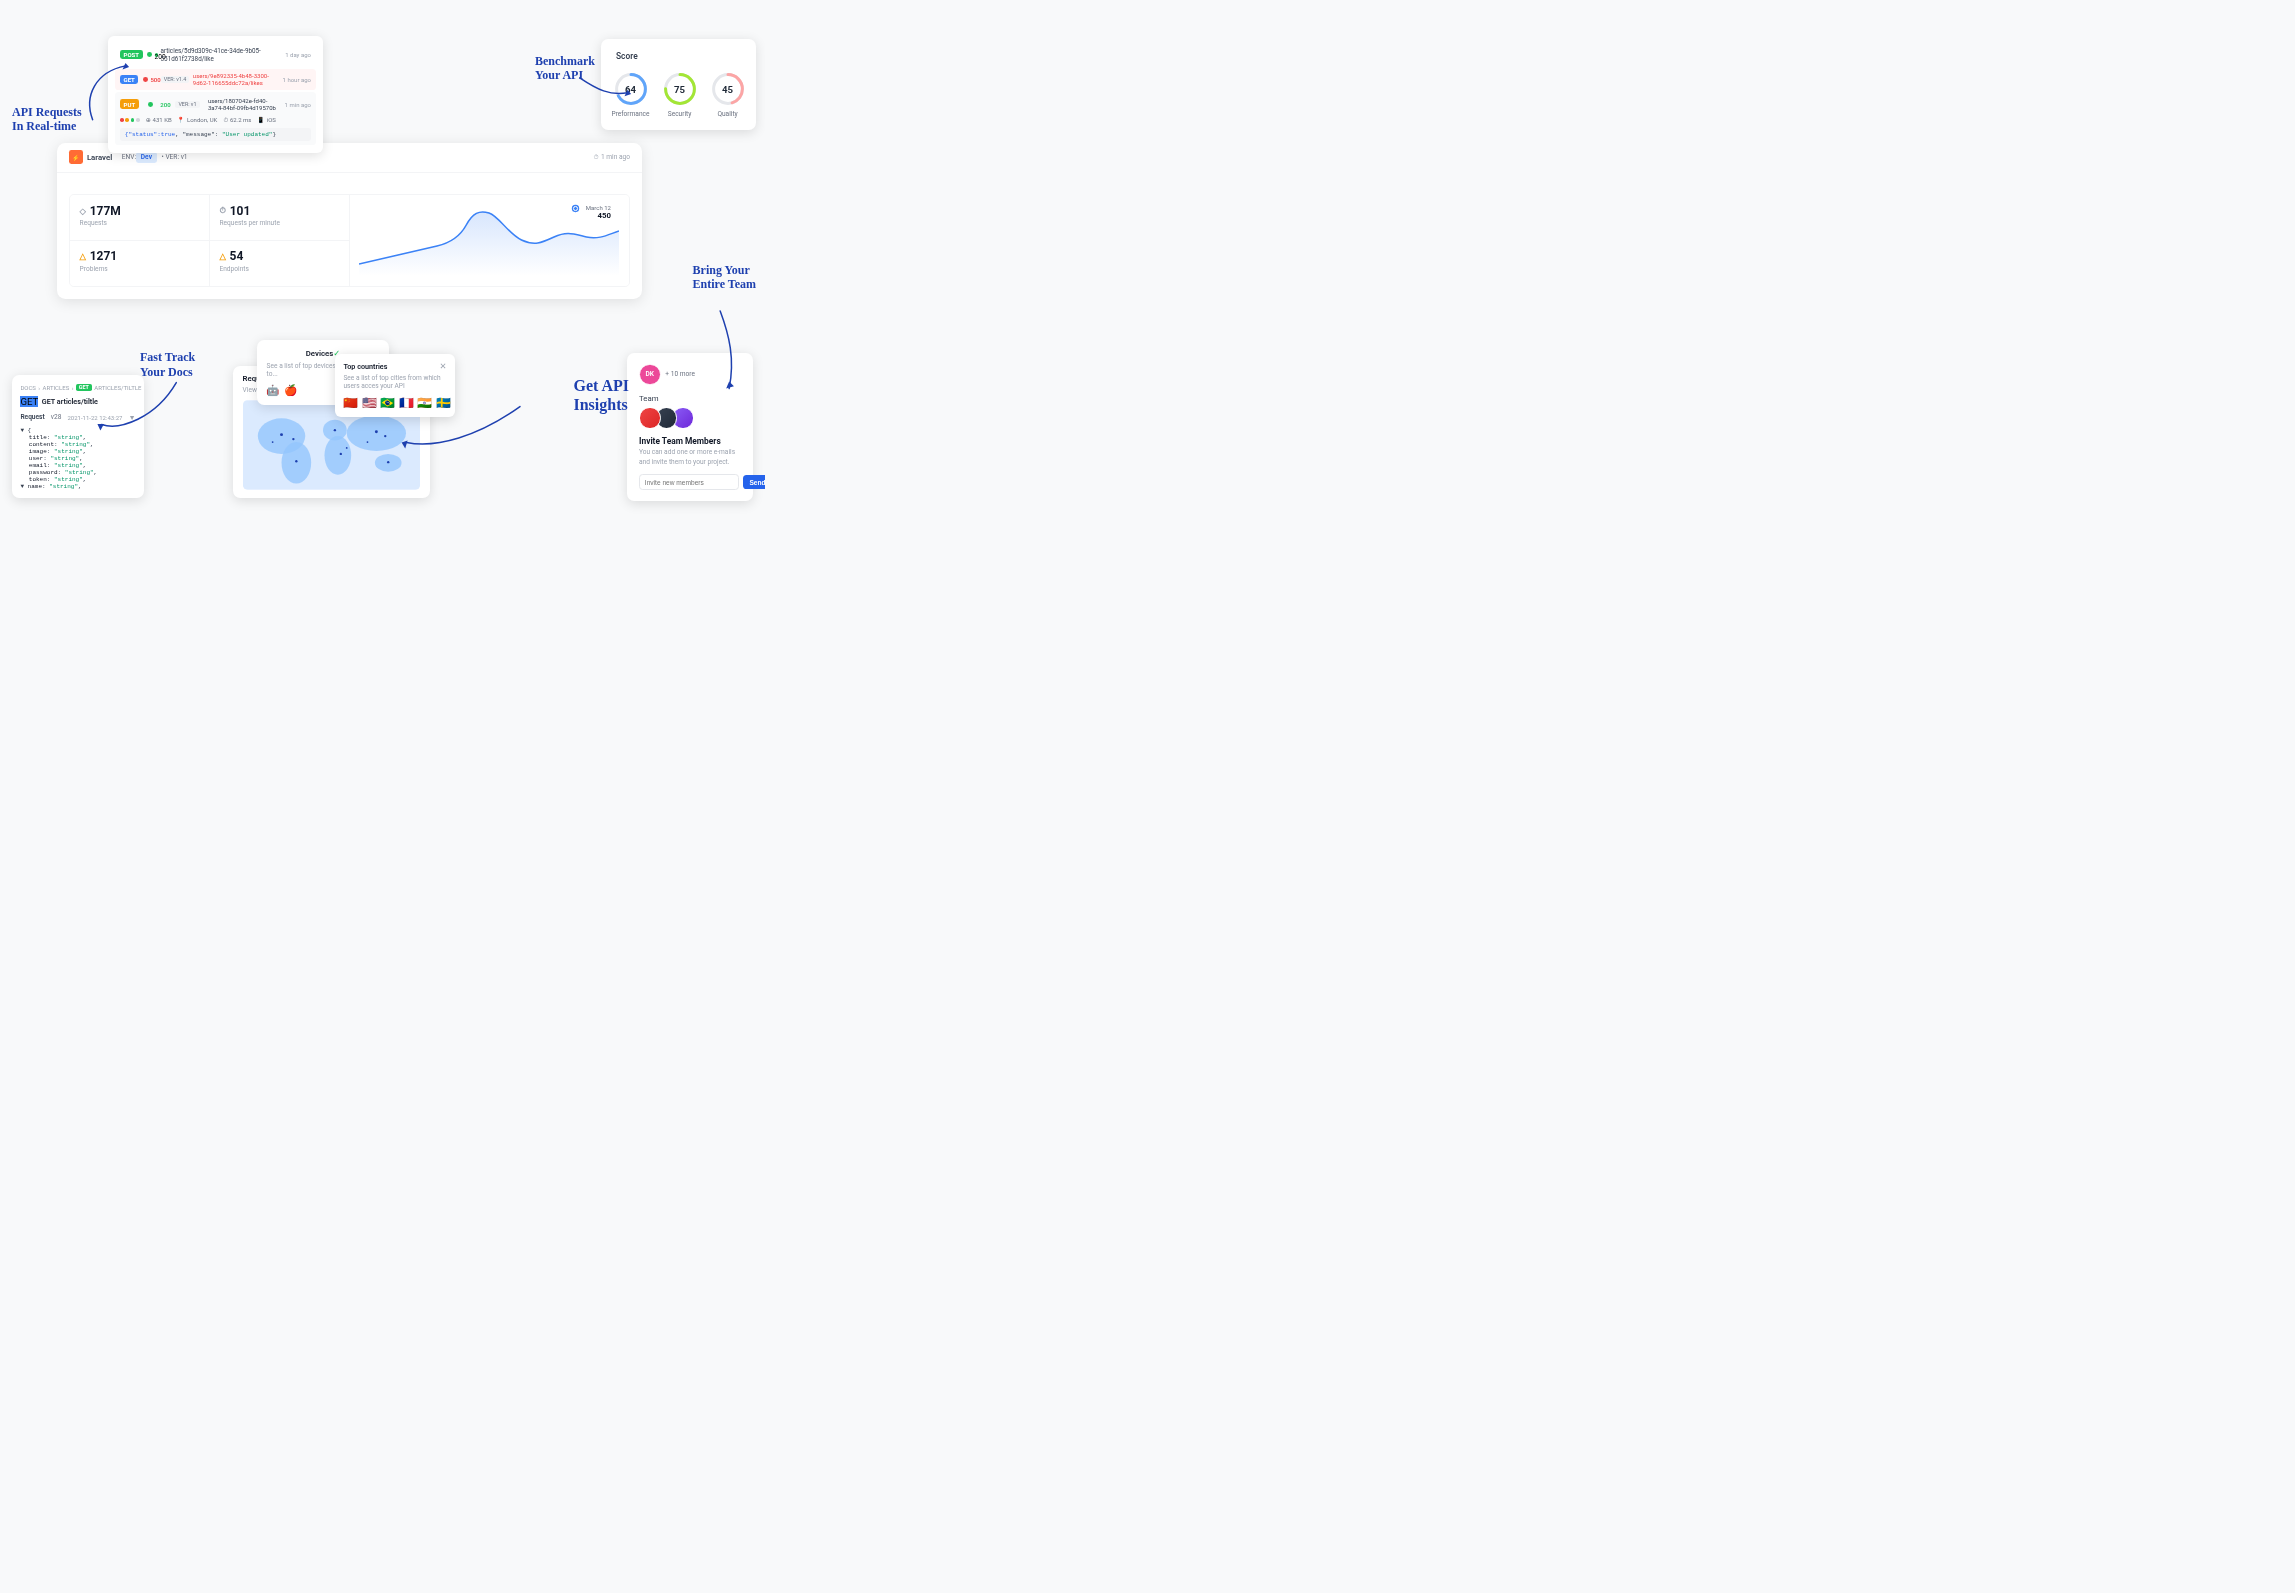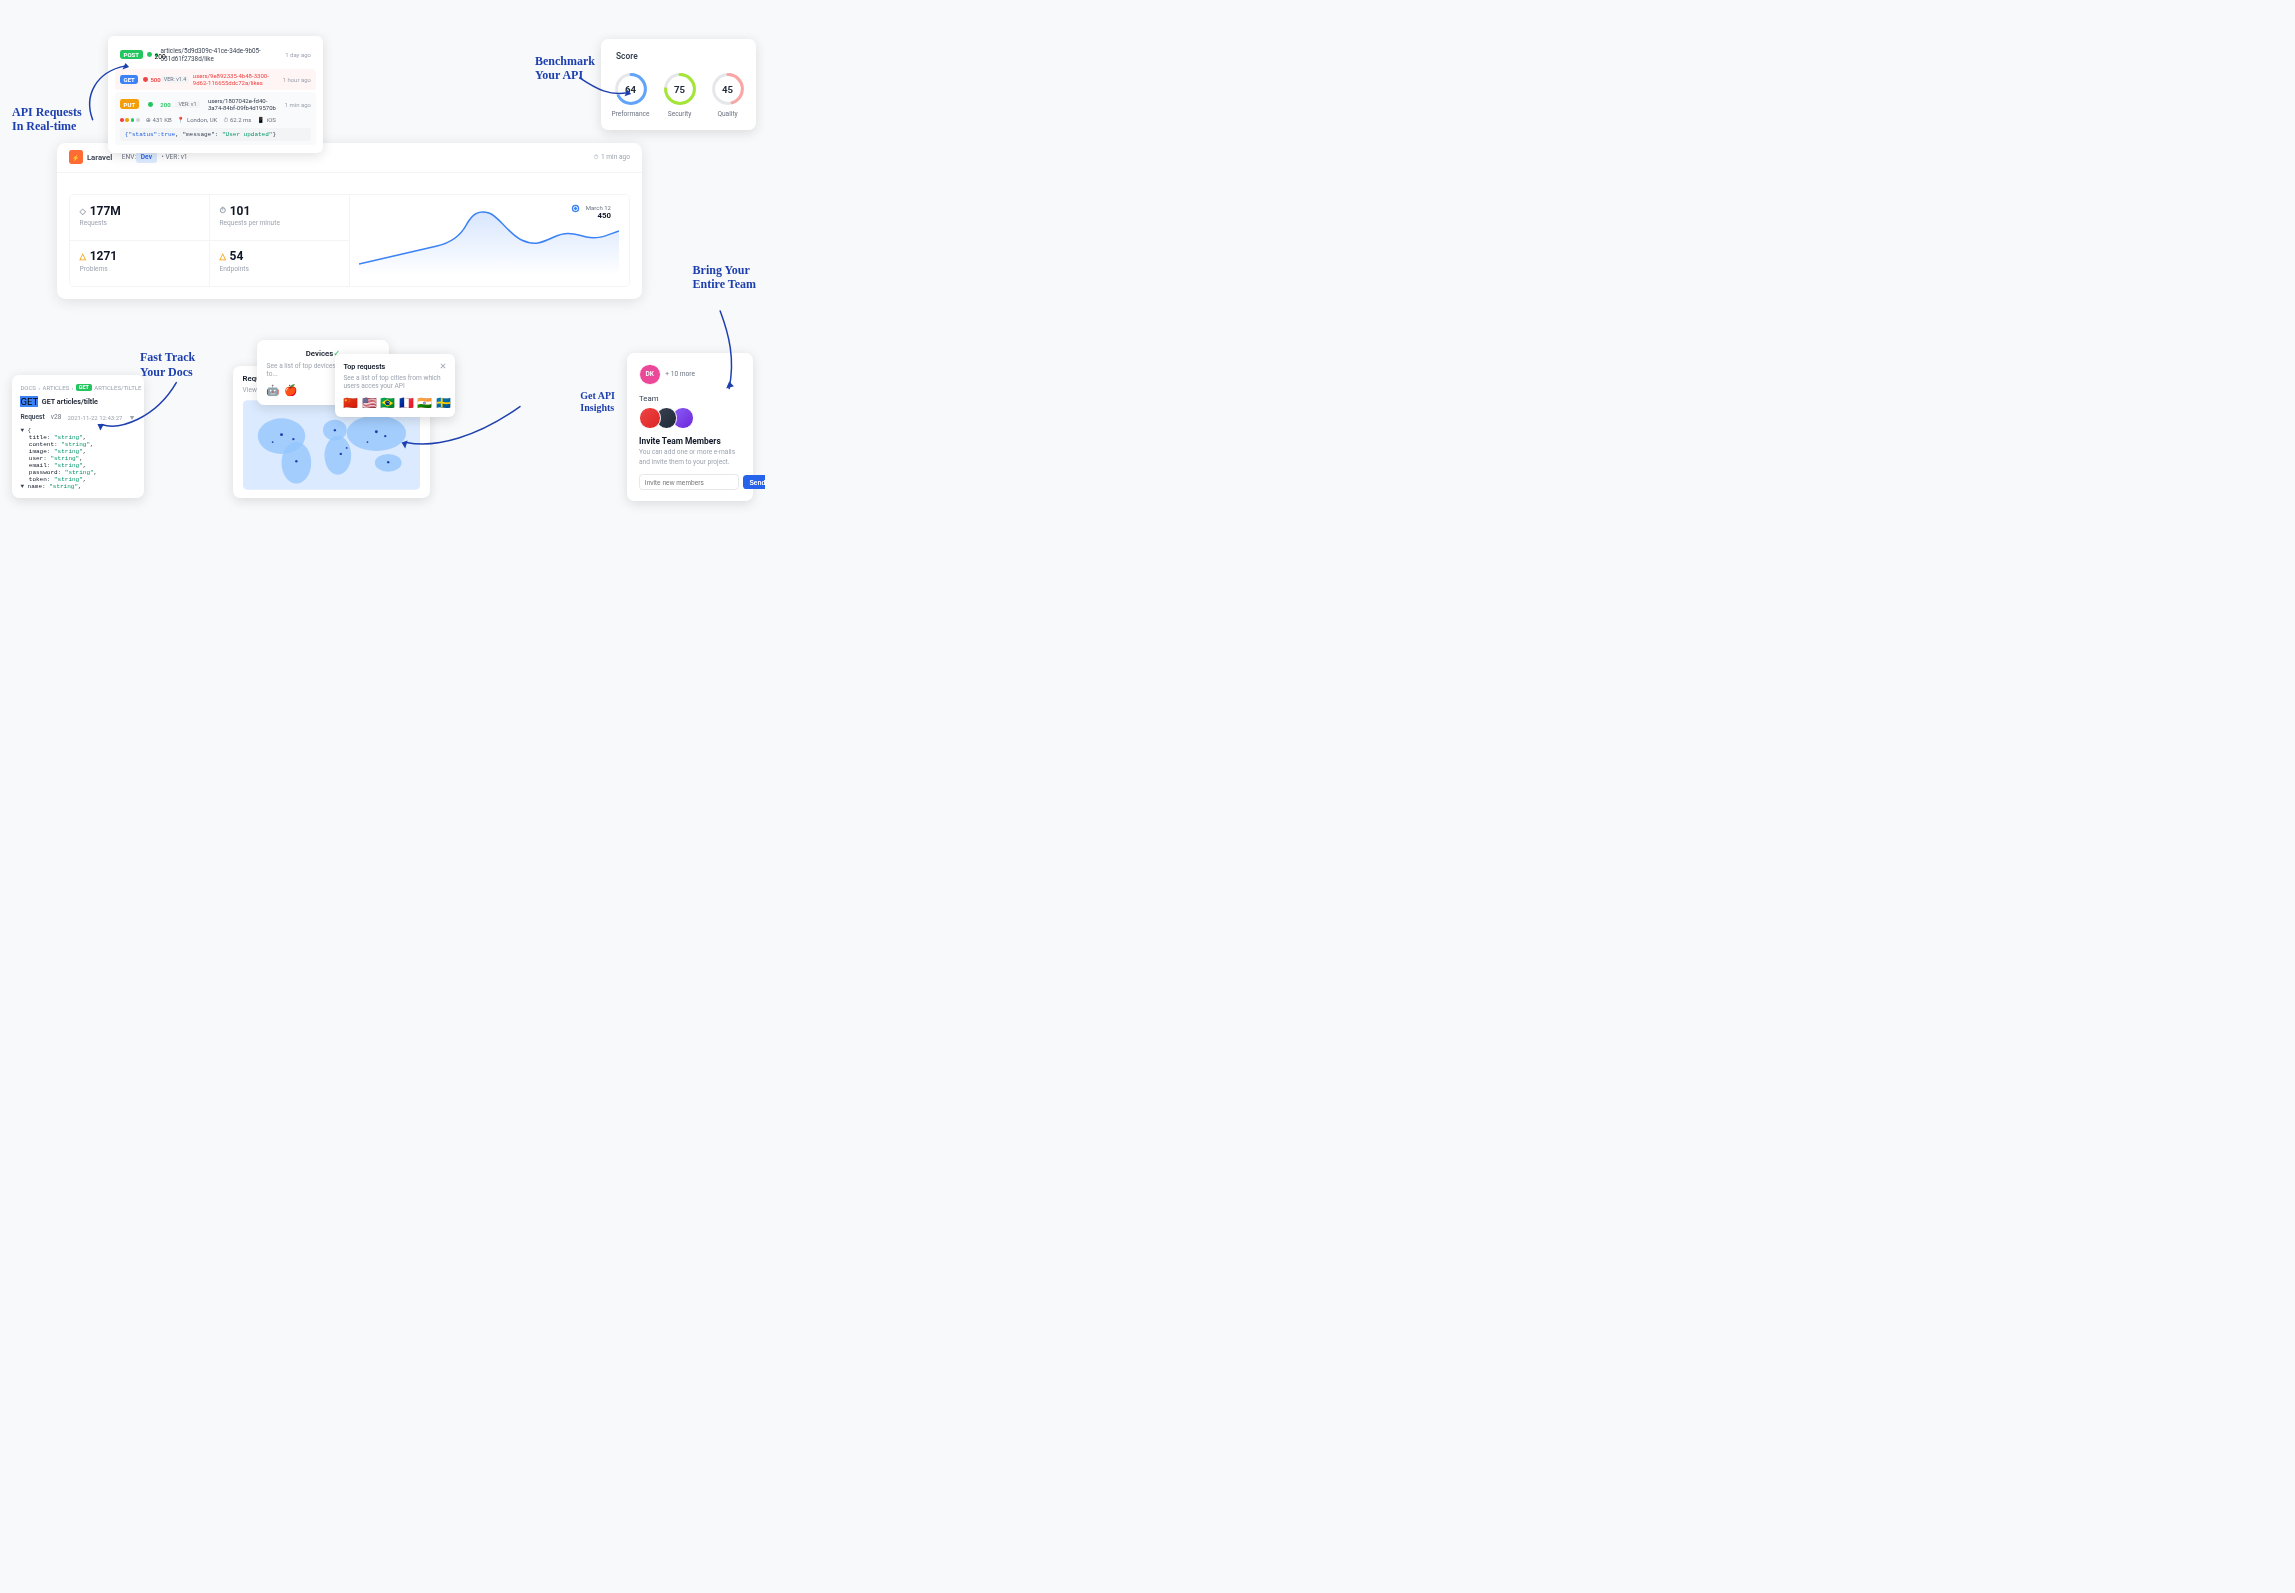--- a/index.html
+++ b/index.html
@@ -608,21 +608,21 @@
   </div>
   <div class="devices-desc">See a list of top devices that are used to...</div>
   <div class="device-icons">
     <span>🤖</span>
     <span>🍎</span>
   </div>
 </div>
 
 <div class="countries-tooltip">
   <div class="tooltip-header">
-    <span class="tooltip-title">Top requests</span>
+    <span class="tooltip-title">Top countries</span>
     <span class="tooltip-close">✕</span>
   </div>
   <div class="tooltip-desc">See a list of top cities from which users acces your API</div>
   <div class="flag-row">
     <span>🇨🇳</span>
     <span>🇺🇸</span>
     <span>🇧🇷</span>
     <span>🇫🇷</span>
     <span>🇮🇳</span>
     <span>🇸🇪</span>
@@ -693,21 +693,21 @@
 </div>
 
 <div class="annotation" style="bottom:152px;left:140px;font-size:12px;">
   Fast Track<br>Your Docs
 </div>
 
 <div class="annotation" style="top:263px;right:9px;font-size:12px;">
   Bring Your<br>Entire Team
 </div>
 
-<div class="annotation" style="bottom:117px;right:150px;font-size:10px;">
+<div class="annotation" style="bottom:117px;right:136px;font-size:16px;">
   Get API<br>Insights
 </div>
 
 <svg class="arrow-svg" style="top:0;left:0;width:765px;height:531px;" viewBox="0 0 1280 888">
 
   <path d="M 155 200 C 140 160 160 120 210 110" fill="none" stroke="#1e40af" stroke-width="2.5" stroke-linecap="round"></path>
   <polygon points="210,105 205,116 216,112" fill="#1e40af"></polygon>
 
   <path d="M 970 130 C 1000 150 1020 160 1050 155" fill="none" stroke="#1e40af" stroke-width="2.5" stroke-linecap="round"></path>
   <polygon points="1050,150 1045,161 1056,157" fill="#1e40af"></polygon>

